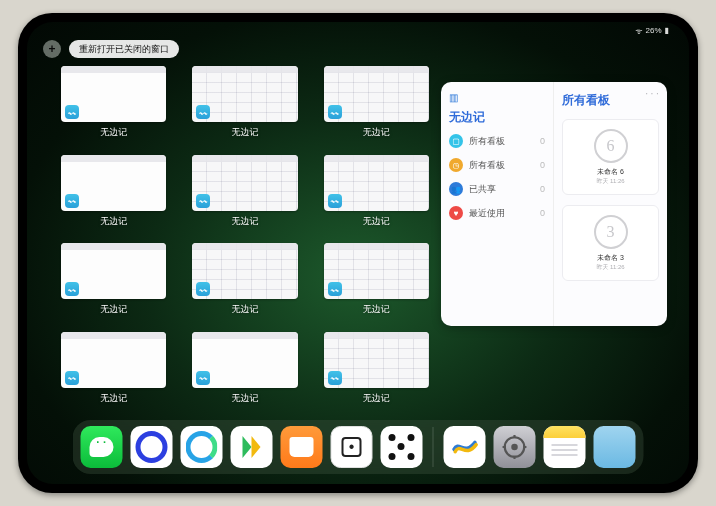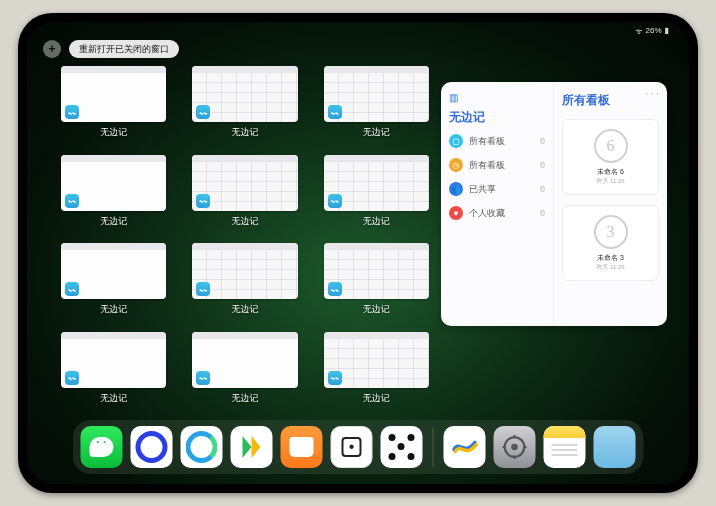--- a/index.html
+++ b/index.html
@@ -255,21 +255,21 @@
               <span>所有看板</span>
               <span class="cat-count">0</span>
             </div>
             <div class="cat-row">
               <span class="cat-icon" style="background:#2e7bd9">👥</span>
               <span>已共享</span>
               <span class="cat-count">0</span>
             </div>
             <div class="cat-row">
               <span class="cat-icon" style="background:#ee4a46">♥</span>
-              <span>个人收藏</span>
+              <span>最近使用</span>
               <span class="cat-count">0</span>
             </div>
           </div>
       </div>
       <div class="panel-right">
         <div class="panel-right-title">所有看板</div>
         <div id="boards">
             <div class="board-card">
               <div class="board-glyph">6</div>
               <div class="board-caption">未命名 6</div>

